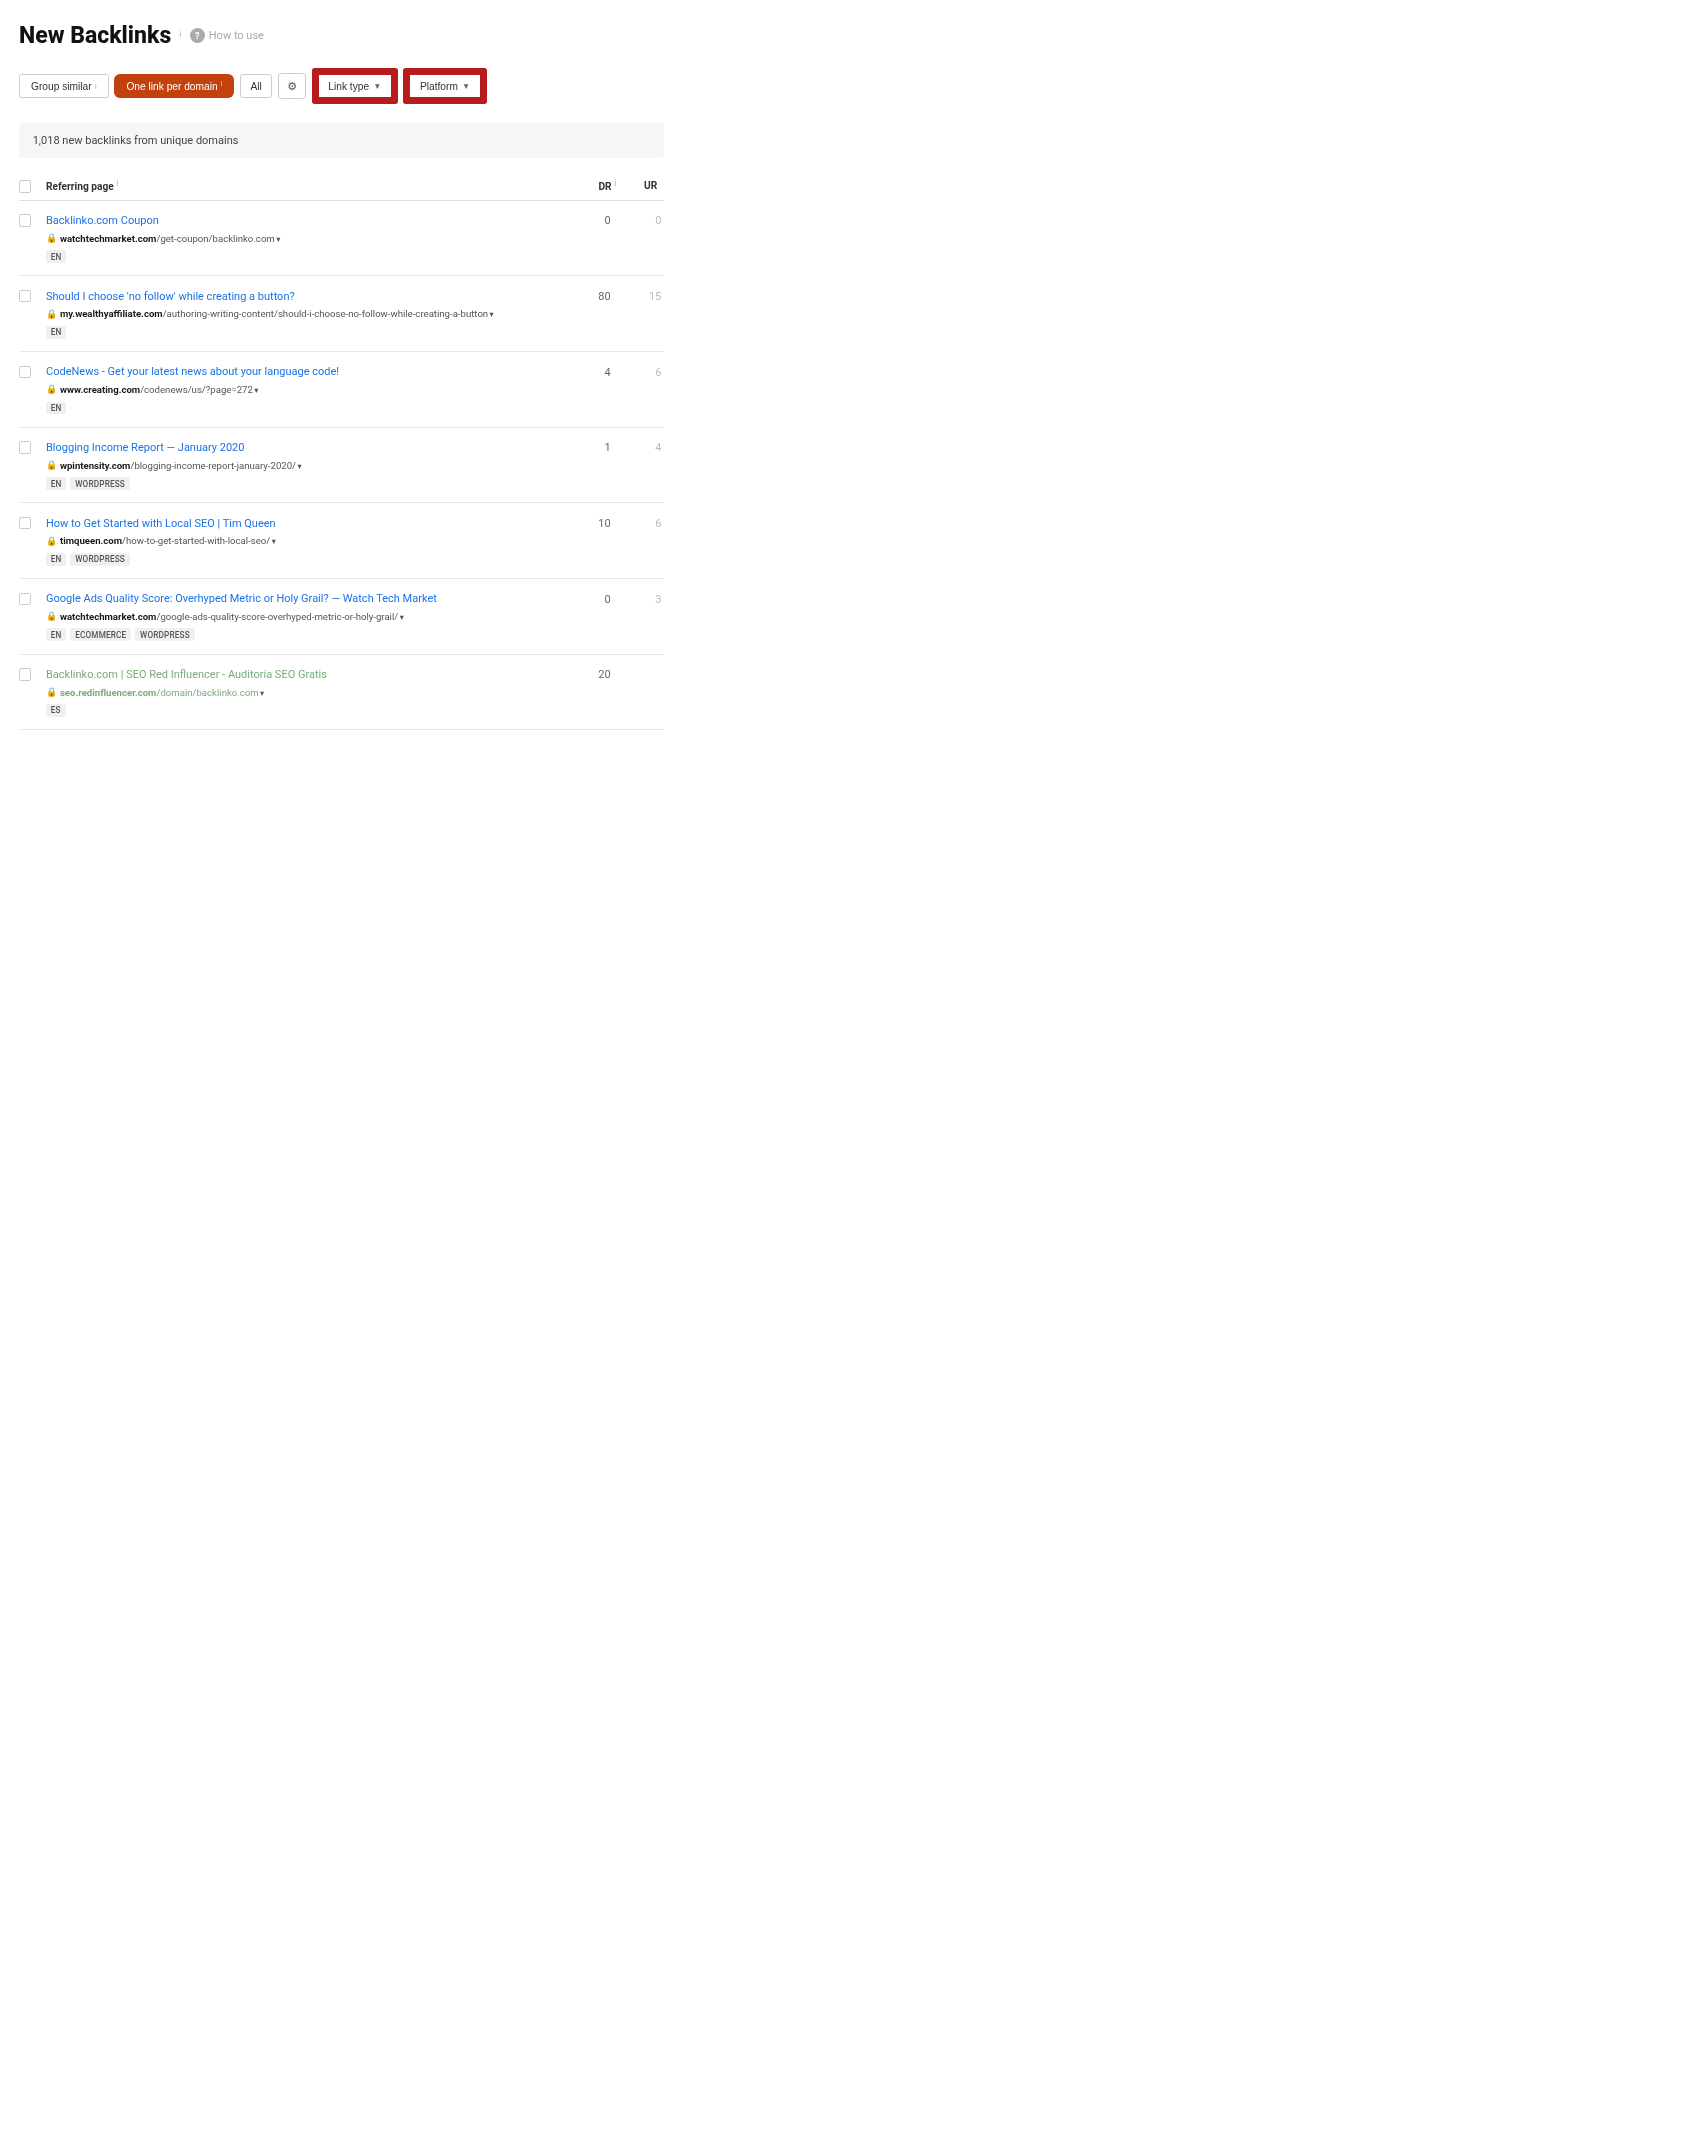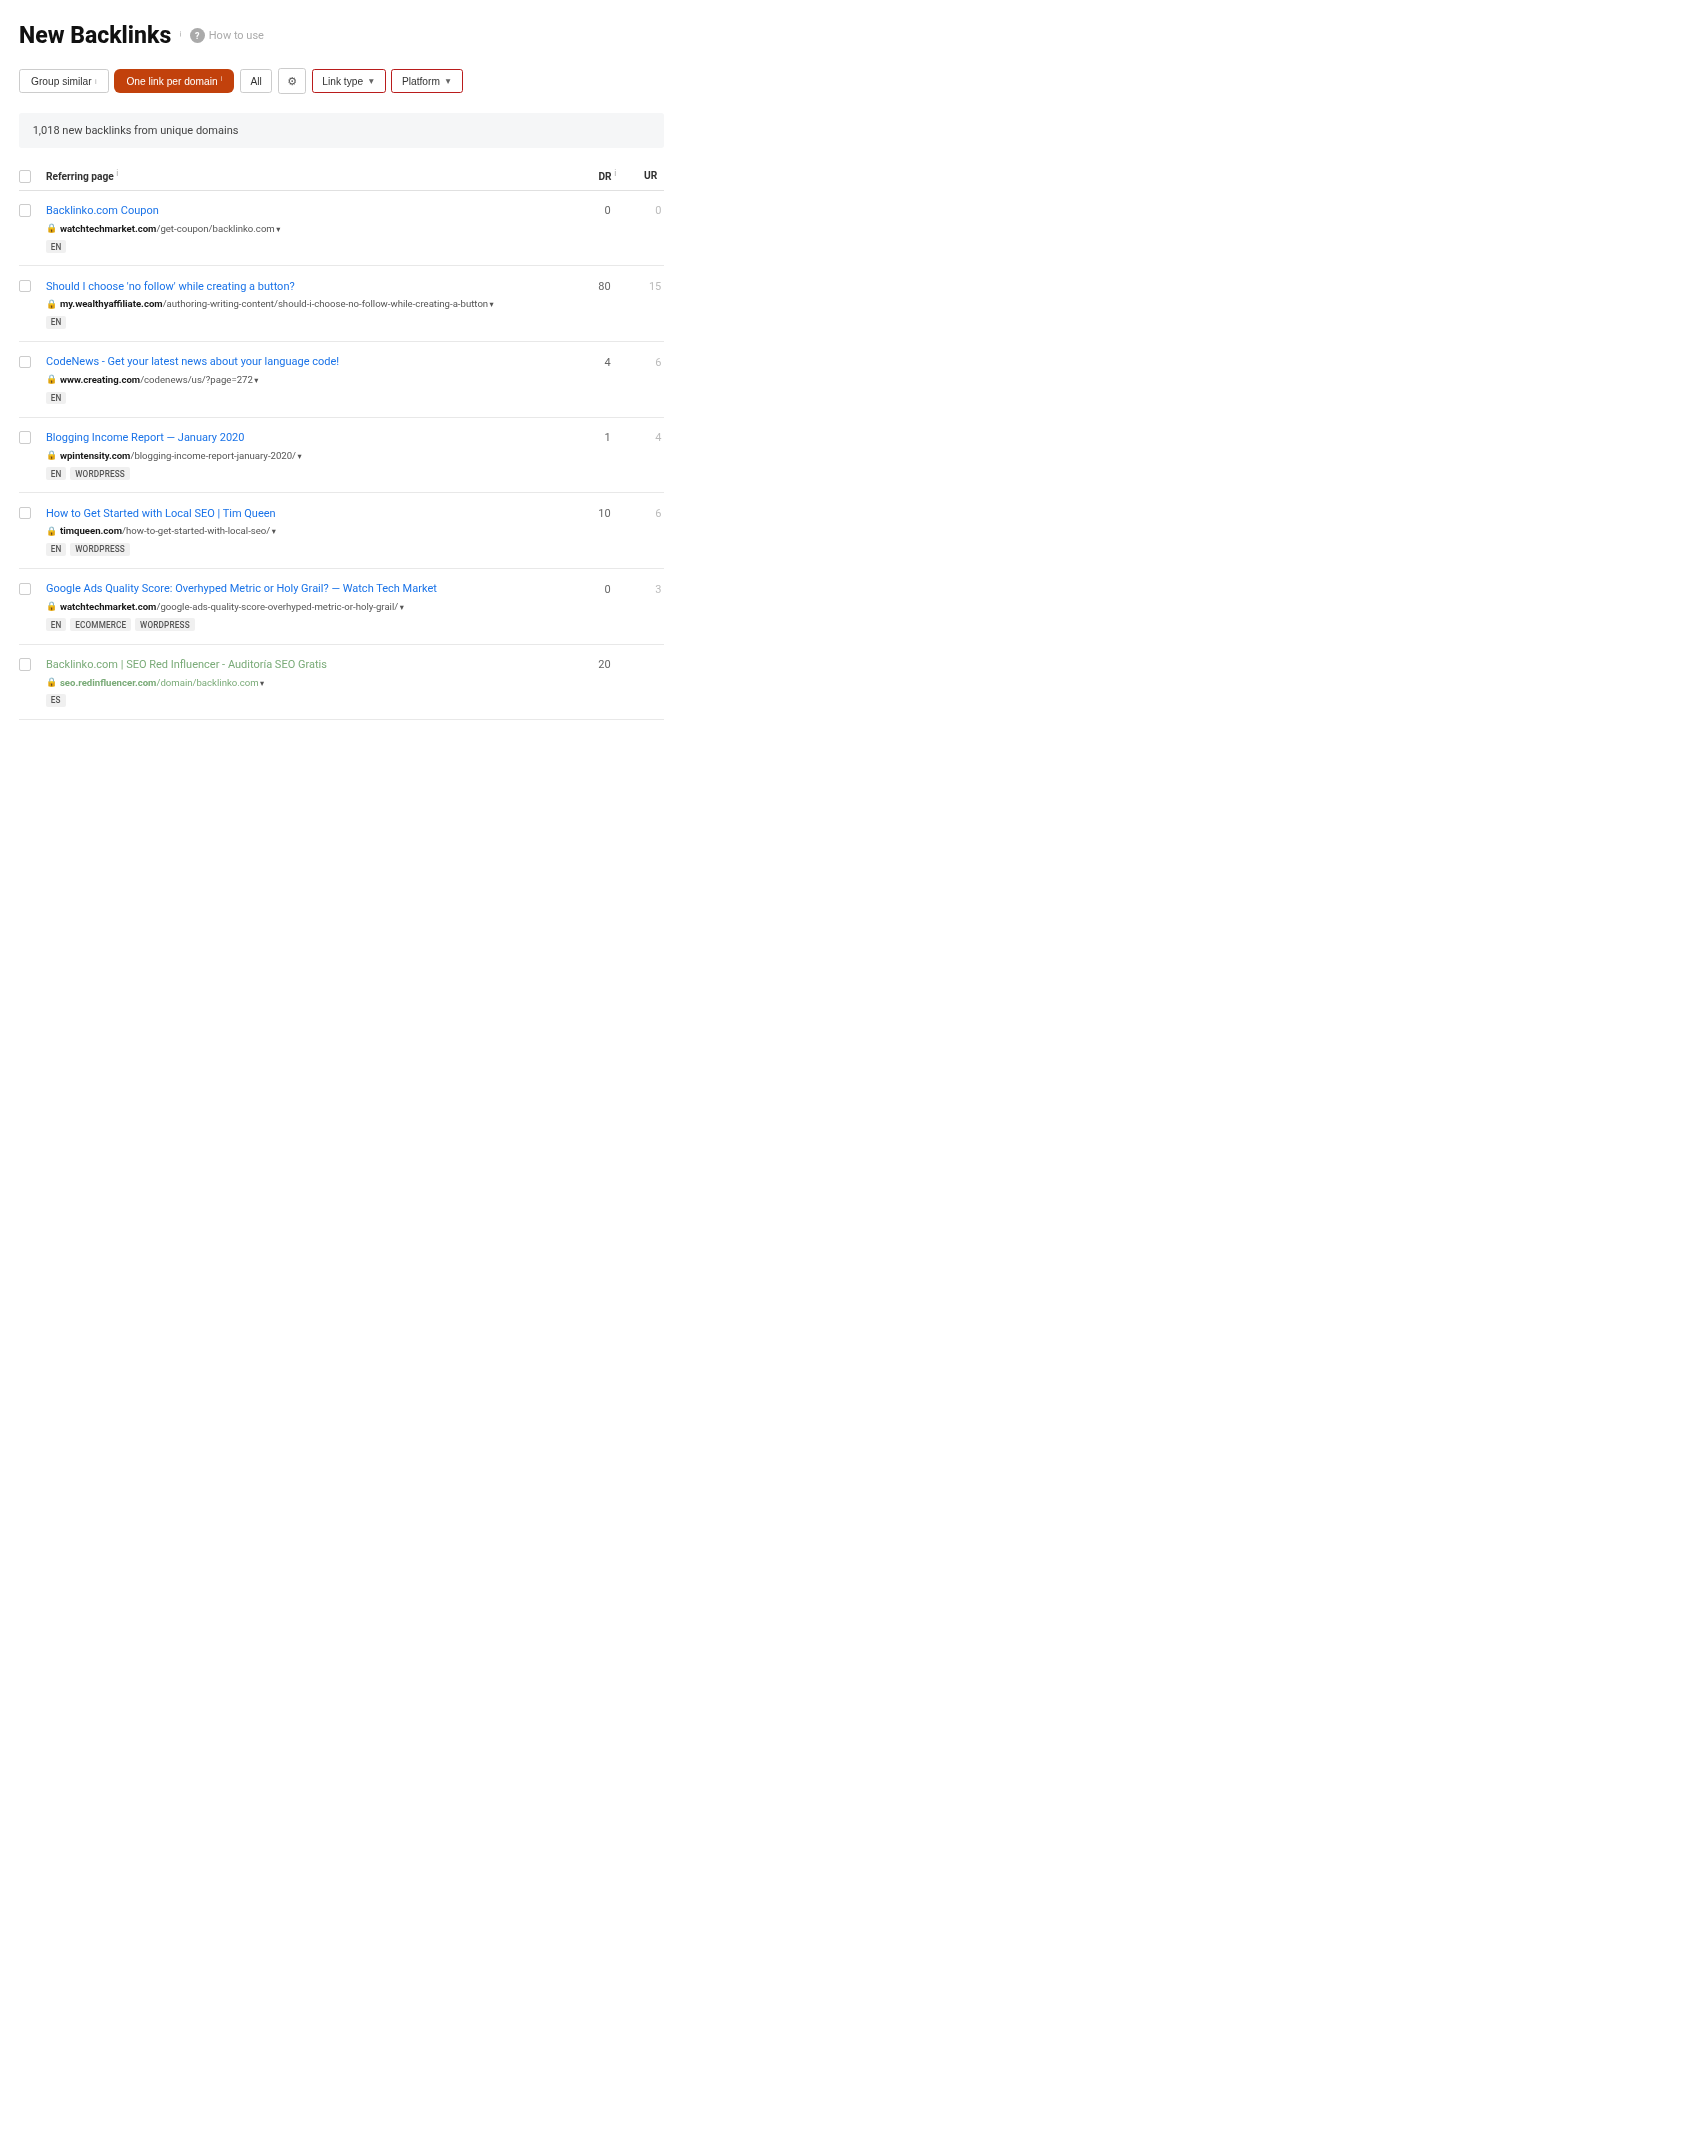--- a/index.html
+++ b/index.html
@@ -92,21 +92,21 @@
     .btn-gear {
       border: 1px solid #ccc;
       background: #fff;
       color: #555;
       padding: 5.5px 8.2px;
       border-radius: 2.7px;
       font-size: 11px;
       cursor: pointer;
     }
     .btn-dropdown {
-      border: 1px solid #b91c1c;
+      border: 7px solid #b91c1c;
       background: #fff;
       color: #333;
       padding: 5.5px 9.6px;
       border-radius: 2.7px;
       font-size: 10.2px;
       cursor: pointer;
       display: flex;
       align-items: center;
       gap: 4.1px;
     }

